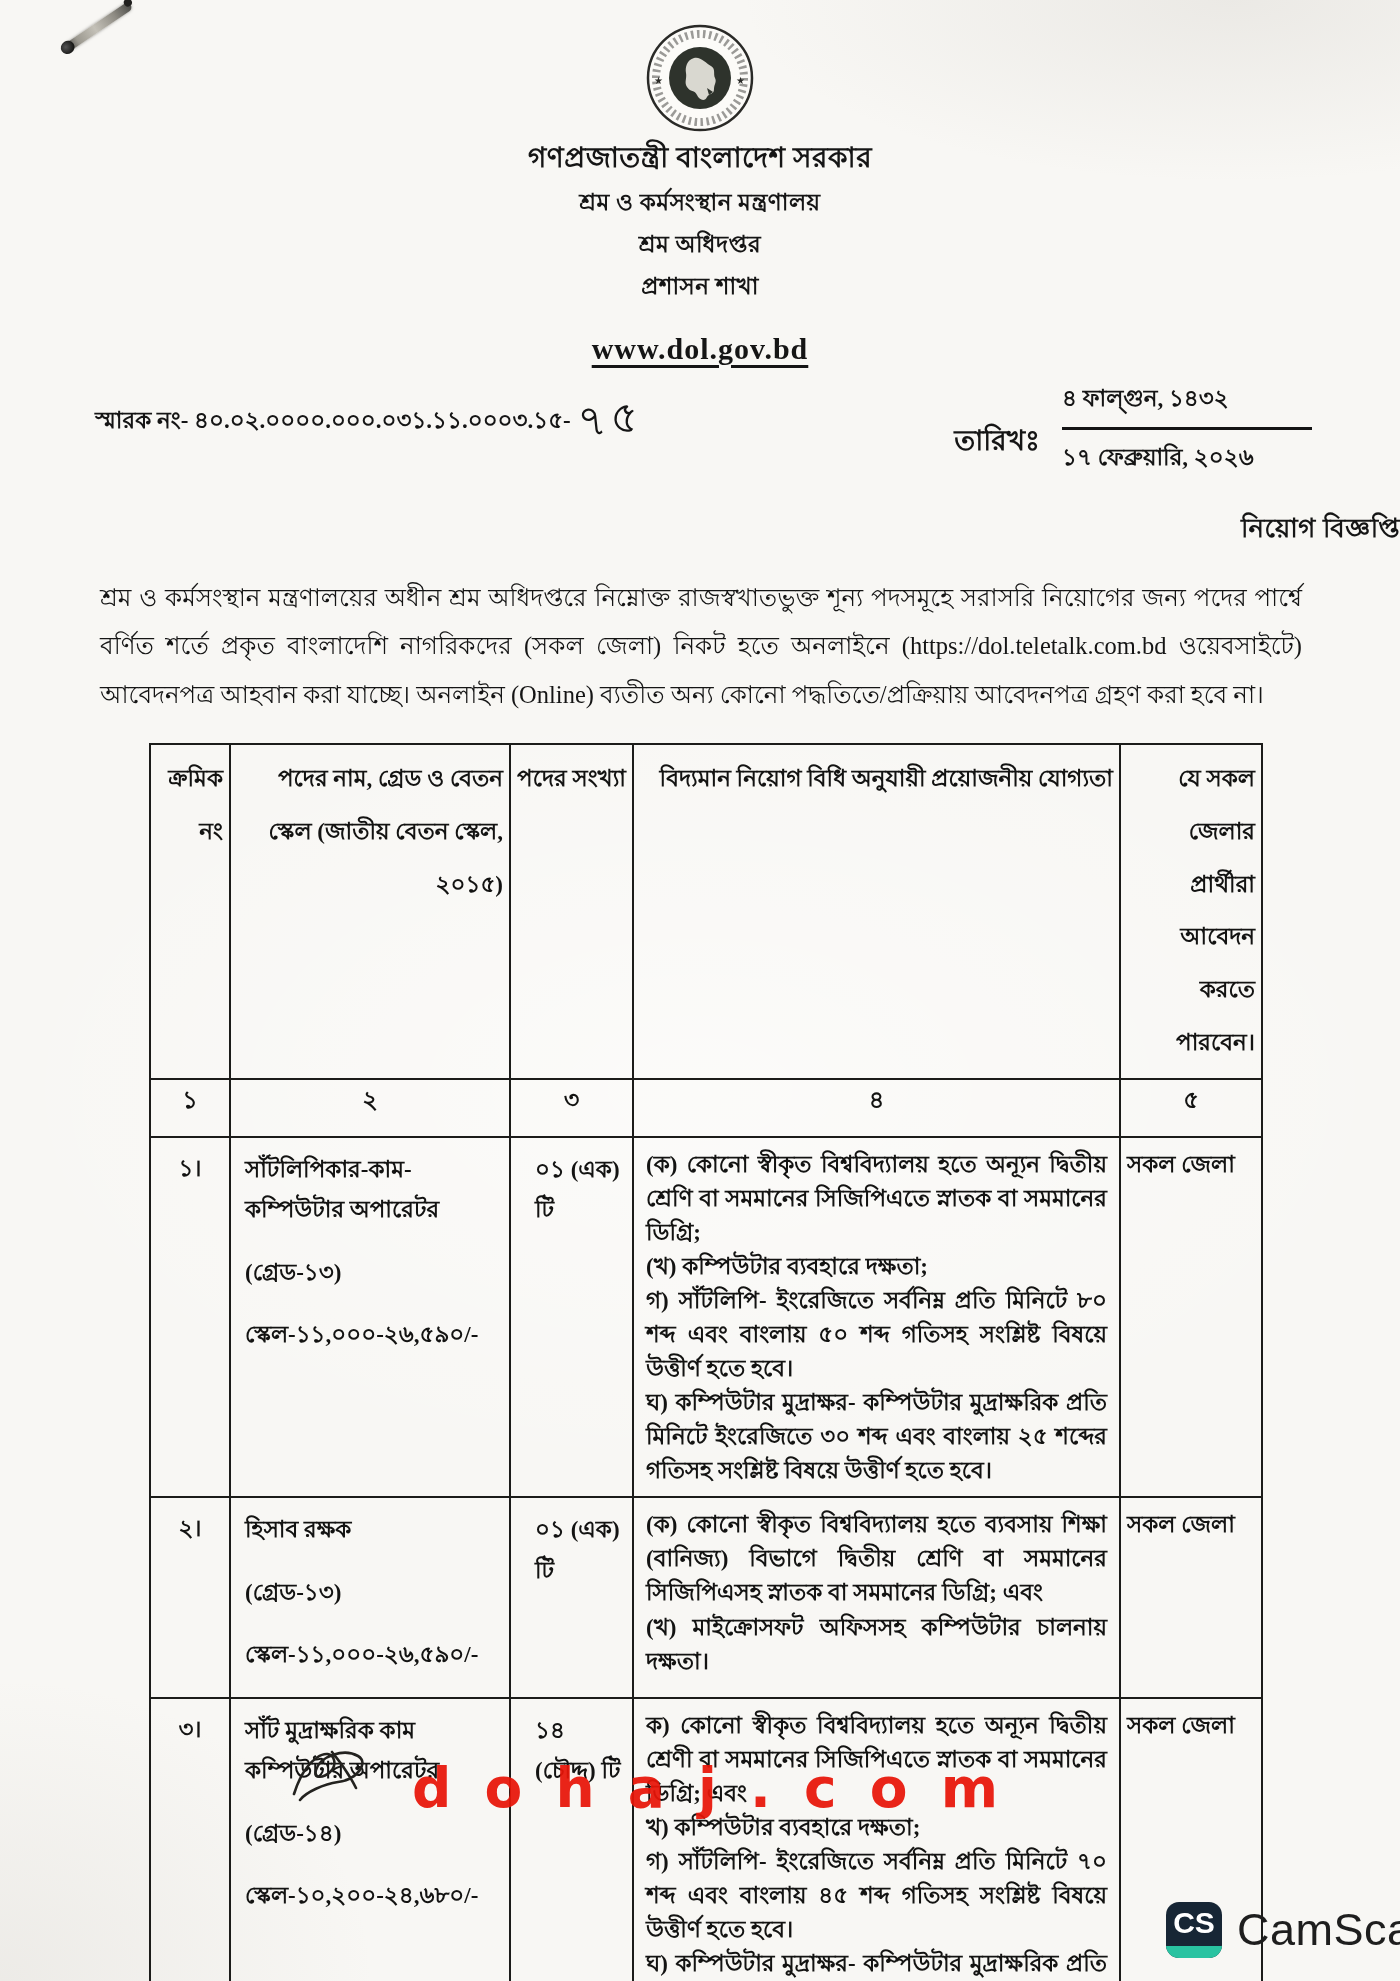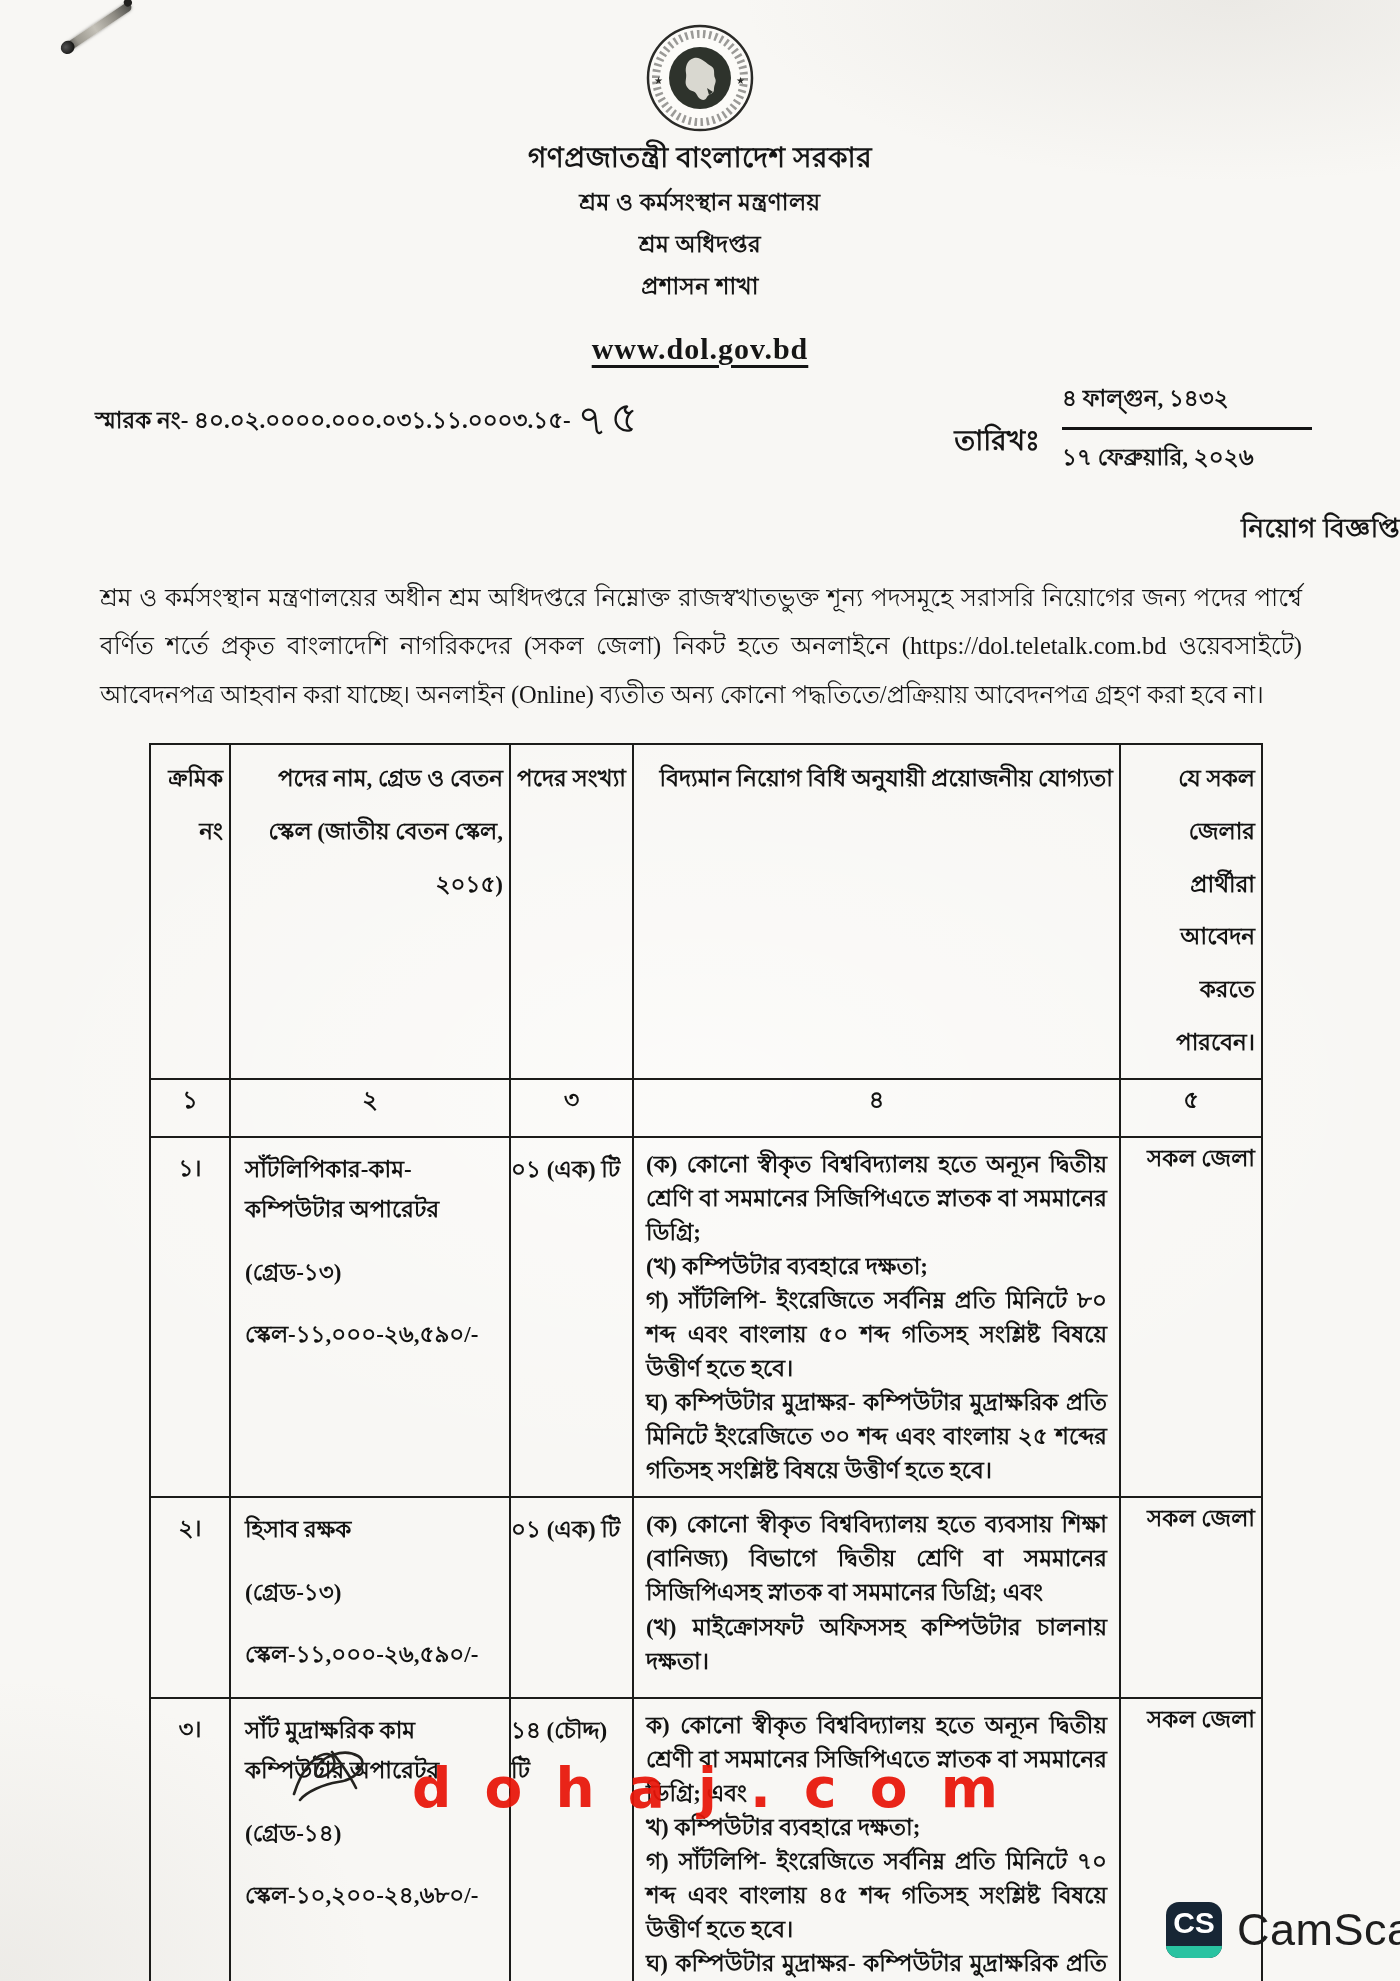--- a/index.html
+++ b/index.html
@@ -83,24 +83,24 @@
   }
   .vacancy-table thead th{
     text-align:right; padding:8px 6px; line-height:2.3; font-weight:700; height:118px;
   }
   .vacancy-table .numrow td{
     height:44px; text-align:center; padding:6px 0; line-height:1.2; font-weight:700; font-size:24px;
   }
   .c-serial{ text-align:center; padding:12px 4px; font-size:24px;}
   .c-post{ padding:12px 10px 0 14px; }
   .c-post p{ margin:0 0 22px 0; line-height:1.75; }
-  .c-count{ padding:12px 6px 10px 0; line-height:1.75;}
+  .c-count{ padding:12px 6px 10px 24px; line-height:1.75;}
   .c-qual{ padding:10px 12px 8px 12px; }
   .c-qual p{ margin:0; line-height:1.48; text-align:justify; }
-  .c-dist{ text-align:right; padding:2px 6px;margin-top:46px; }
+  .c-dist{ text-align:left; padding:8px 6px;margin-top:46px; }
   tr.r1 > td{ height:305px; } tr.r2 > td{ height:166px; }
   tr.r3 > td{ height:340px; }
   .signature{ position:absolute; left:286px; top:1742px; }
   .watermark{
     position:absolute; left:412px; top:1756px;
     font-size:55px; font-weight:700; letter-spacing:7px;
     color:var(--watermark-red); opacity:.93;
     font-family:"DejaVu Sans",sans-serif; white-space:nowrap;
   }
   .camscanner{ position:absolute; left:1126px; top:1902px; display:flex; align-items:center; gap:15px;padding-left:40px;}

